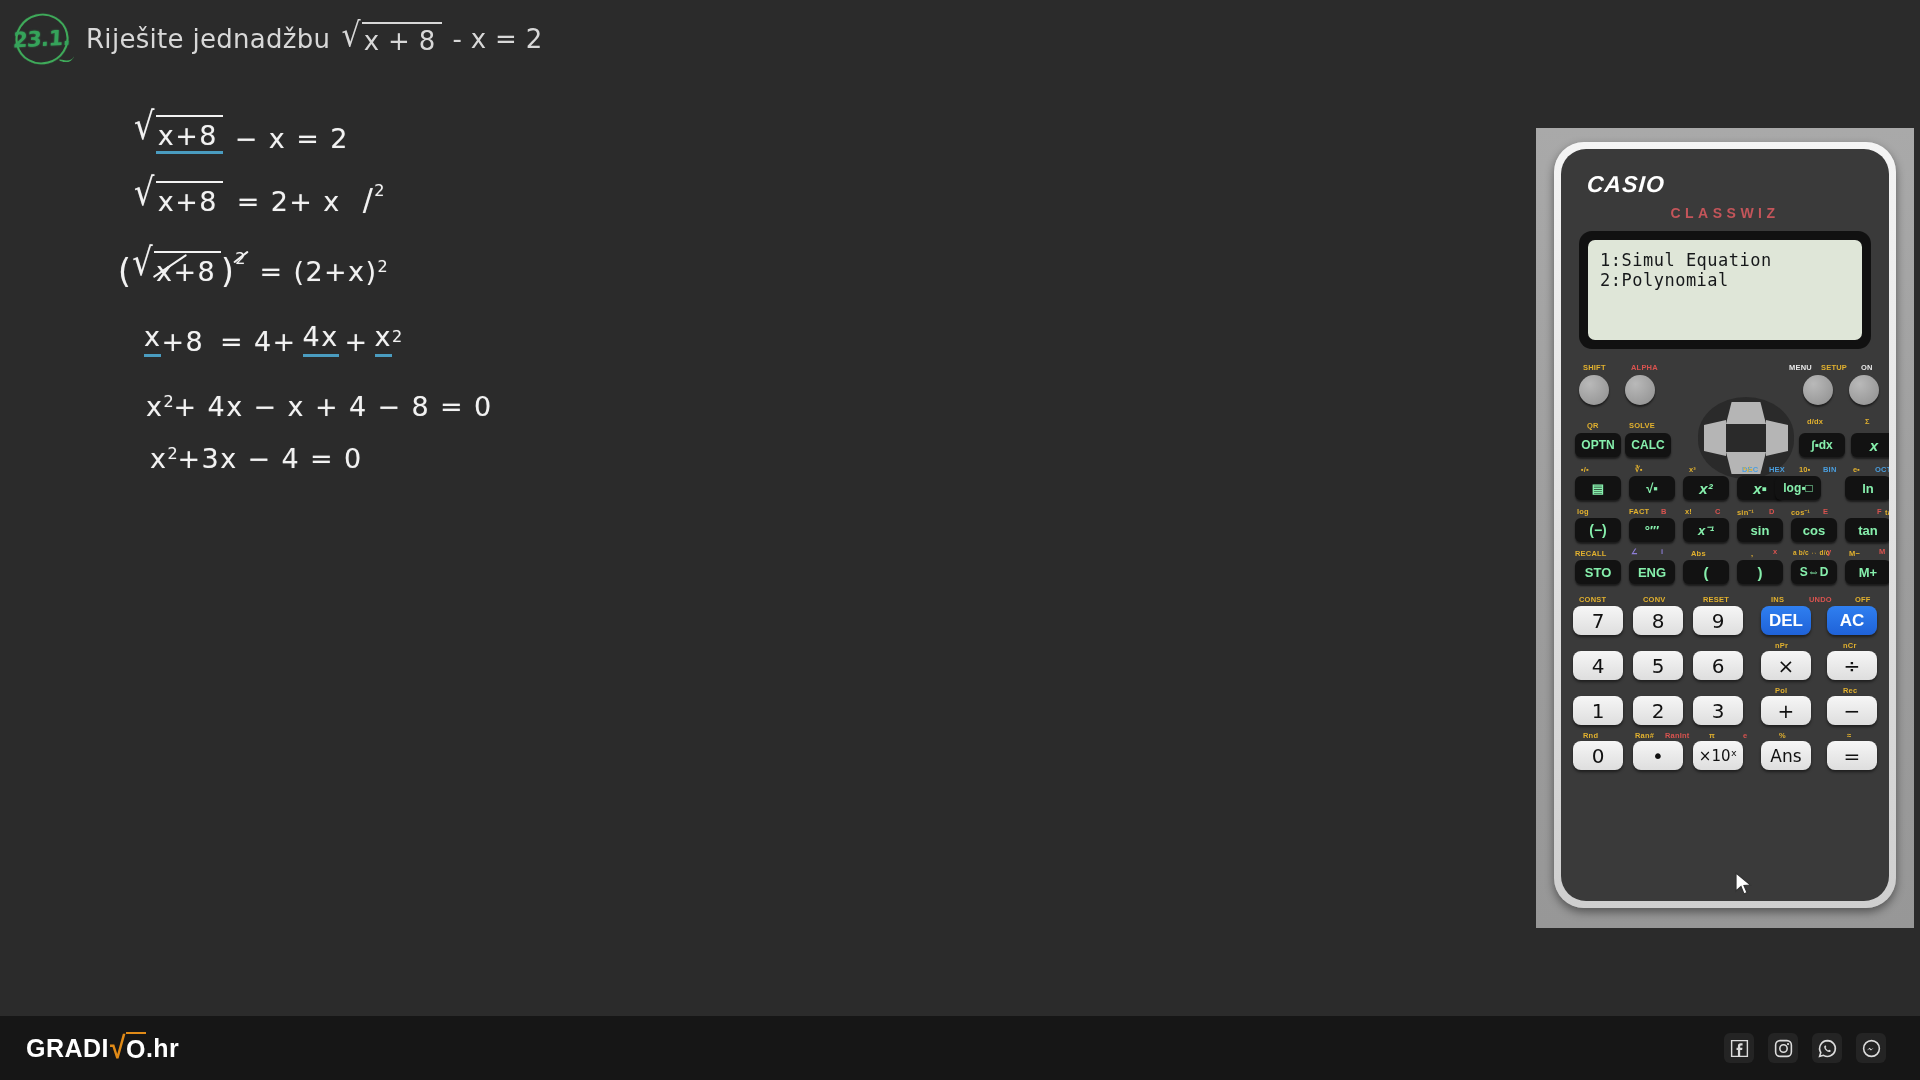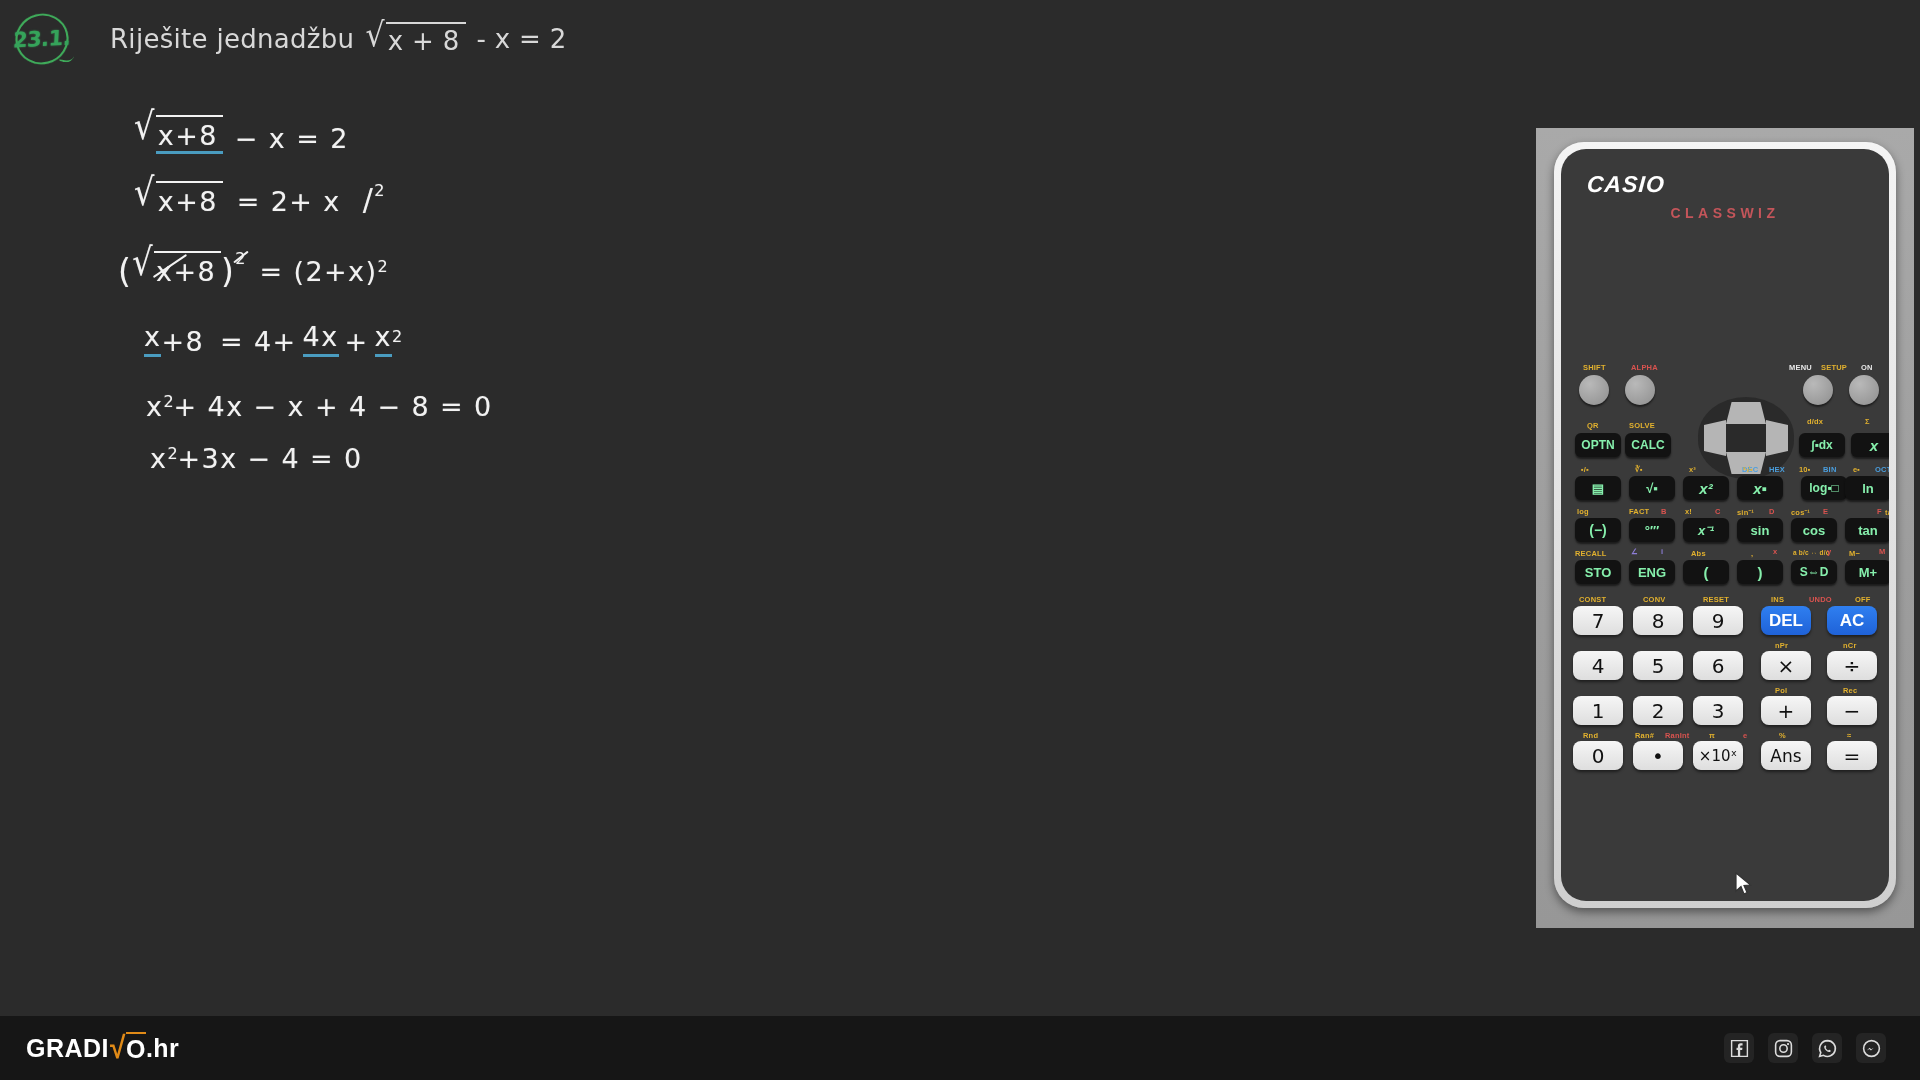--- a/index.html
+++ b/index.html
@@ -31,21 +31,21 @@
     width:14px; height:12px; border-bottom:2.5px solid #3faa5a;
     border-radius:0 0 60% 20%; transform:rotate(24deg);
   }
   #badge .num {
     color:#35a35a; font-size:21px; font-weight:bold;
     font-family:"DejaVu Sans", sans-serif;
     letter-spacing:-0.5px; transform:rotate(-3deg) skewX(-6deg);
     text-shadow:0 0 2px rgba(60,170,95,.7);
   }
   #header .htext {
-    color:#d8d8d8; font-size:26px; margin-left:40px;
+    color:#d8d8d8; font-size:26px; margin-left:16px;
     font-family:"DejaVu Sans", sans-serif; letter-spacing:.3px;
     white-space:nowrap; display:flex; align-items:center; gap:11px;
   }
   .sqrt { display:inline-flex; align-items:stretch; position:relative; }
   .sqrt > .rad {
     font-size:30px; line-height:.86; display:inline-block;
     transform:scaleY(1.12); padding-right:1px;
   }
   .sqrt > .rand { border-top:2px solid #d8d8d8; padding:2px 6px 0 2px; }
 
@@ -233,20 +233,26 @@
   </div>
 </div>
 
 <div id="calc-panel">
   <div id="calc-body">
     <div id="calc-face">
 
       <div id="casio-logo">CASIO</div>
       <div id="classwiz">CLASSWIZ</div>
 
+      <div id="lcd-bezel">
+        <div id="lcd">
+          <div>1:Simul Equation</div>
+          <div>2:Polynomial</div>
+        </div>
+      </div>
 
       <div class="klabel ly" style="left:22px; top:214px;">SHIFT</div>
       <div class="klabel lr" style="left:70px; top:214px;">ALPHA</div>
       <div class="klabel lw" style="left:228px; top:214px;">MENU</div>
       <div class="klabel ly" style="left:260px; top:214px;">SETUP</div>
       <div class="klabel lw" style="left:300px; top:214px;">ON</div>
 
       <div class="rndbtn" style="left:18px; top:226px; width:30px; height:30px;"></div>
       <div class="rndbtn" style="left:64px; top:226px; width:30px; height:30px;"></div>
       <div class="rndbtn" style="left:242px; top:226px; width:30px; height:30px;"></div>
@@ -278,21 +284,21 @@
       <div class="klabel lb" style="left:208px; top:316px;">HEX</div>
       <div class="klabel ly" style="left:238px; top:316px;">10▪</div>
       <div class="klabel lb" style="left:262px; top:316px;">BIN</div>
       <div class="klabel ly" style="left:292px; top:316px;">e▪</div>
       <div class="klabel lb" style="left:314px; top:316px;">OCT</div>
 
       <div class="kblack" style="left:14px; top:327px; width:46px; height:24px;">▤</div>
       <div class="kblack" style="left:68px; top:327px; width:46px; height:24px;">√▪</div>
       <div class="kblack" style="left:122px; top:327px; width:46px; height:24px; font-style:italic; font-size:15px;">x²</div>
       <div class="kblack" style="left:176px; top:327px; width:46px; height:24px; font-style:italic; font-size:15px;">x▪</div>
-      <div class="kblack" style="left:240px; top:327px; width:46px; height:24px; font-size:12px;">log▪□</div>
+      <div class="kblack" style="left:214px; top:327px; width:46px; height:24px; font-size:12px;">log▪□</div>
       <div class="kblack" style="left:284px; top:327px; width:46px; height:24px;">ln</div>
 
       <div class="klabel ly" style="left:16px; top:358px;">log</div>
       <div class="klabel ly" style="left:68px; top:358px;">FACT</div>
       <div class="klabel lr" style="left:100px; top:358px;">B</div>
       <div class="klabel ly" style="left:124px; top:358px;">x!</div>
       <div class="klabel lr" style="left:154px; top:358px;">C</div>
       <div class="klabel ly" style="left:176px; top:358px;">sin⁻¹</div>
       <div class="klabel lr" style="left:208px; top:358px;">D</div>
       <div class="klabel ly" style="left:230px; top:358px;">cos⁻¹</div>

